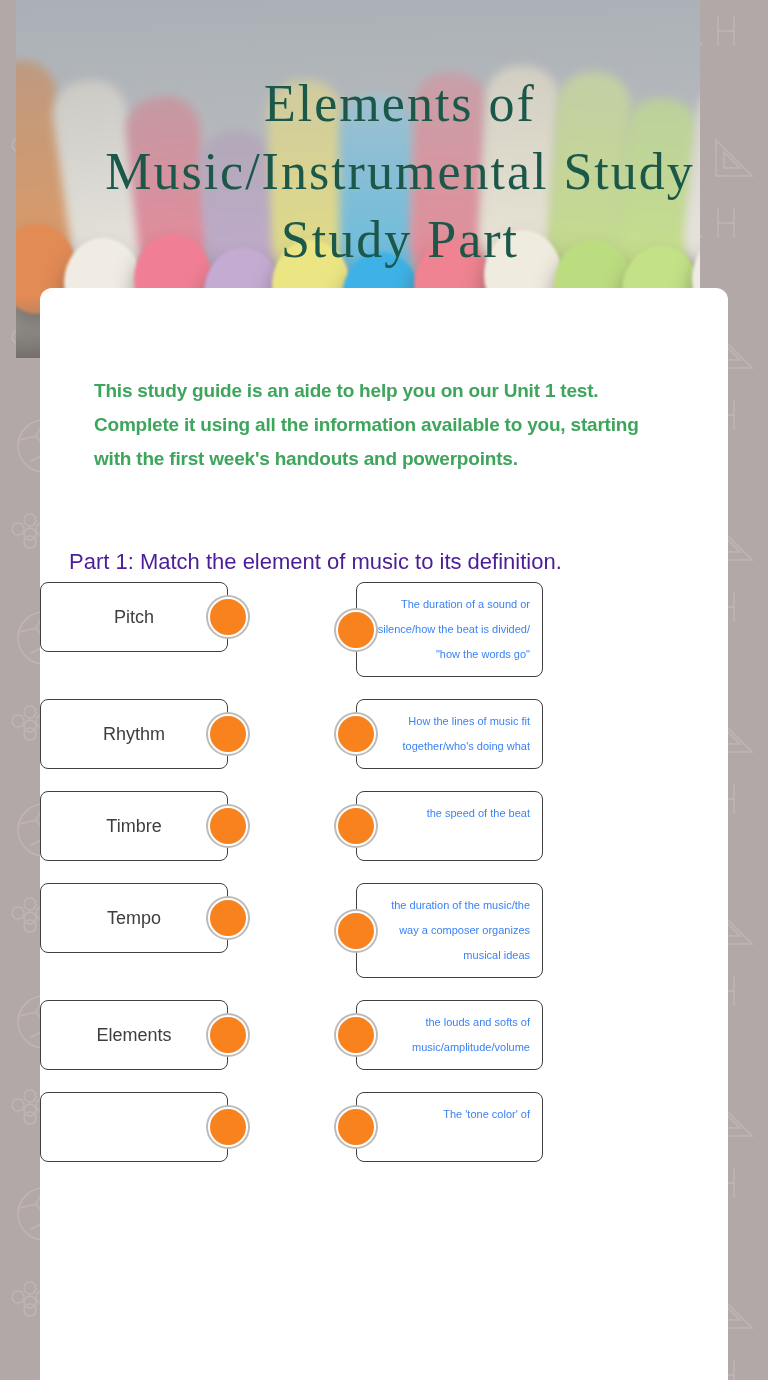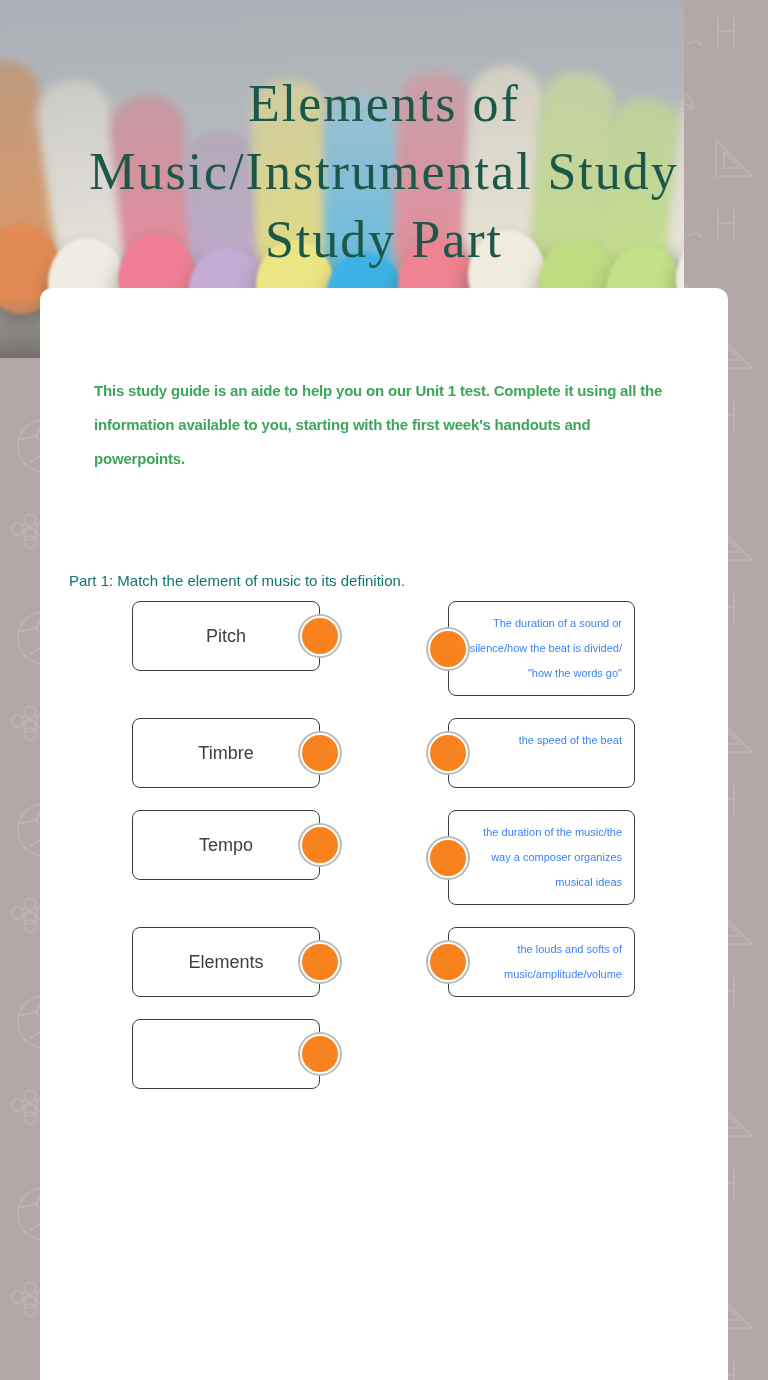--- a/index.html
+++ b/index.html
@@ -9,21 +9,21 @@
     background:#b2a8a7;
     font-family:"Liberation Sans", sans-serif;
     color:#3e3e3e;
   }
 
   
   .doodle-layer { position:absolute; top:0; left:0; z-index:0; }
 
   
   .hero {
-    position:absolute; top:0; left:0; width:684px; height:358px;
+    position:absolute; top:0; left:16px; width:684px; height:358px;
     overflow:hidden; z-index:1;
     background:linear-gradient(178deg,#aab0b6 0%,#b4b8bc 35%,#c2c2bf 62%,#b4b1ad 85%,#96928e 100%);
     text-decoration:underline;
   }
   .chalk {
     position:absolute; width:74px; border-radius:38px 38px 42px 42px;
     filter:blur(5px);
   }
   .tip {
     position:absolute; width:78px; height:90px; border-radius:50%;
@@ -69,34 +69,34 @@
   }
 
   
   .card {
     position:absolute; left:40px; top:288px; width:688px; height:1200px;
     background:#ffffff; border-radius:12px 12px 0 0; z-index:2;
     padding-top:86px;
   }
   .intro {
     margin:0 54px 0 54px;
-    font-size:15px; line-height:34px; font-weight:bold;
+    font-size:19px; line-height:34px; font-weight:bold;
     letter-spacing:-0.2px;
     color:#3ea55c;
   }
   .part-label {
-    margin:93px 0 8px 29px;
-    font-size:15px; line-height:24px;
-    color:#0f766e;
+    margin:74px 0 8px 29px;
+    font-size:22px; line-height:24px;
+    color:#4c1d95;
   }
 
   
   .match-row {
     display:flex; align-items:flex-start;
-    padding-left:92px; margin-bottom:22px;
+    margin-bottom:22px;
   }
   .term-box, .def-box {
     position:relative; background:#fff;
     border:1px solid #3f3f3f; border-radius:8px;
   }
   .term-box {
     width:188px; height:70px; flex:0 0 188px;
     display:flex; align-items:center; justify-content:center;
     font-size:18px; color:#3e3e3e;
   }
@@ -182,20 +182,30 @@
       <div class="term-box">
         <span>Pitch</span>
         <span class="dot dot-right"></span>
       </div>
       <div class="def-box">
         <span class="dot dot-left"></span>
         <span>The duration of a sound or silence/how the beat is divided/ "how the words go"</span>
       </div>
     </div>
 
+    <div class="match-row">
+      <div class="term-box">
+        <span>Rhythm</span>
+        <span class="dot dot-right"></span>
+      </div>
+      <div class="def-box">
+        <span class="dot dot-left"></span>
+        <span>How the lines of music fit together/who's doing what</span>
+      </div>
+    </div>
 
     <div class="match-row">
       <div class="term-box">
         <span>Timbre</span>
         <span class="dot dot-right"></span>
       </div>
       <div class="def-box">
         <span class="dot dot-left"></span>
         <span>the speed of the beat</span>
       </div>
@@ -220,17 +230,21 @@
       <div class="def-box">
         <span class="dot dot-left"></span>
         <span>the louds and softs of music/amplitude/volume</span>
       </div>
     </div>
 
     <div class="match-row">
       <div class="term-box">
         <span></span>
         <span class="dot dot-right"></span>
+      </div>
+      <div class="def-box">
+        <span class="dot dot-left"></span>
+        <span>The 'tone color' of</span>
       </div>
     </div>
 
   </div>
 </div>
 
 </body></html>

